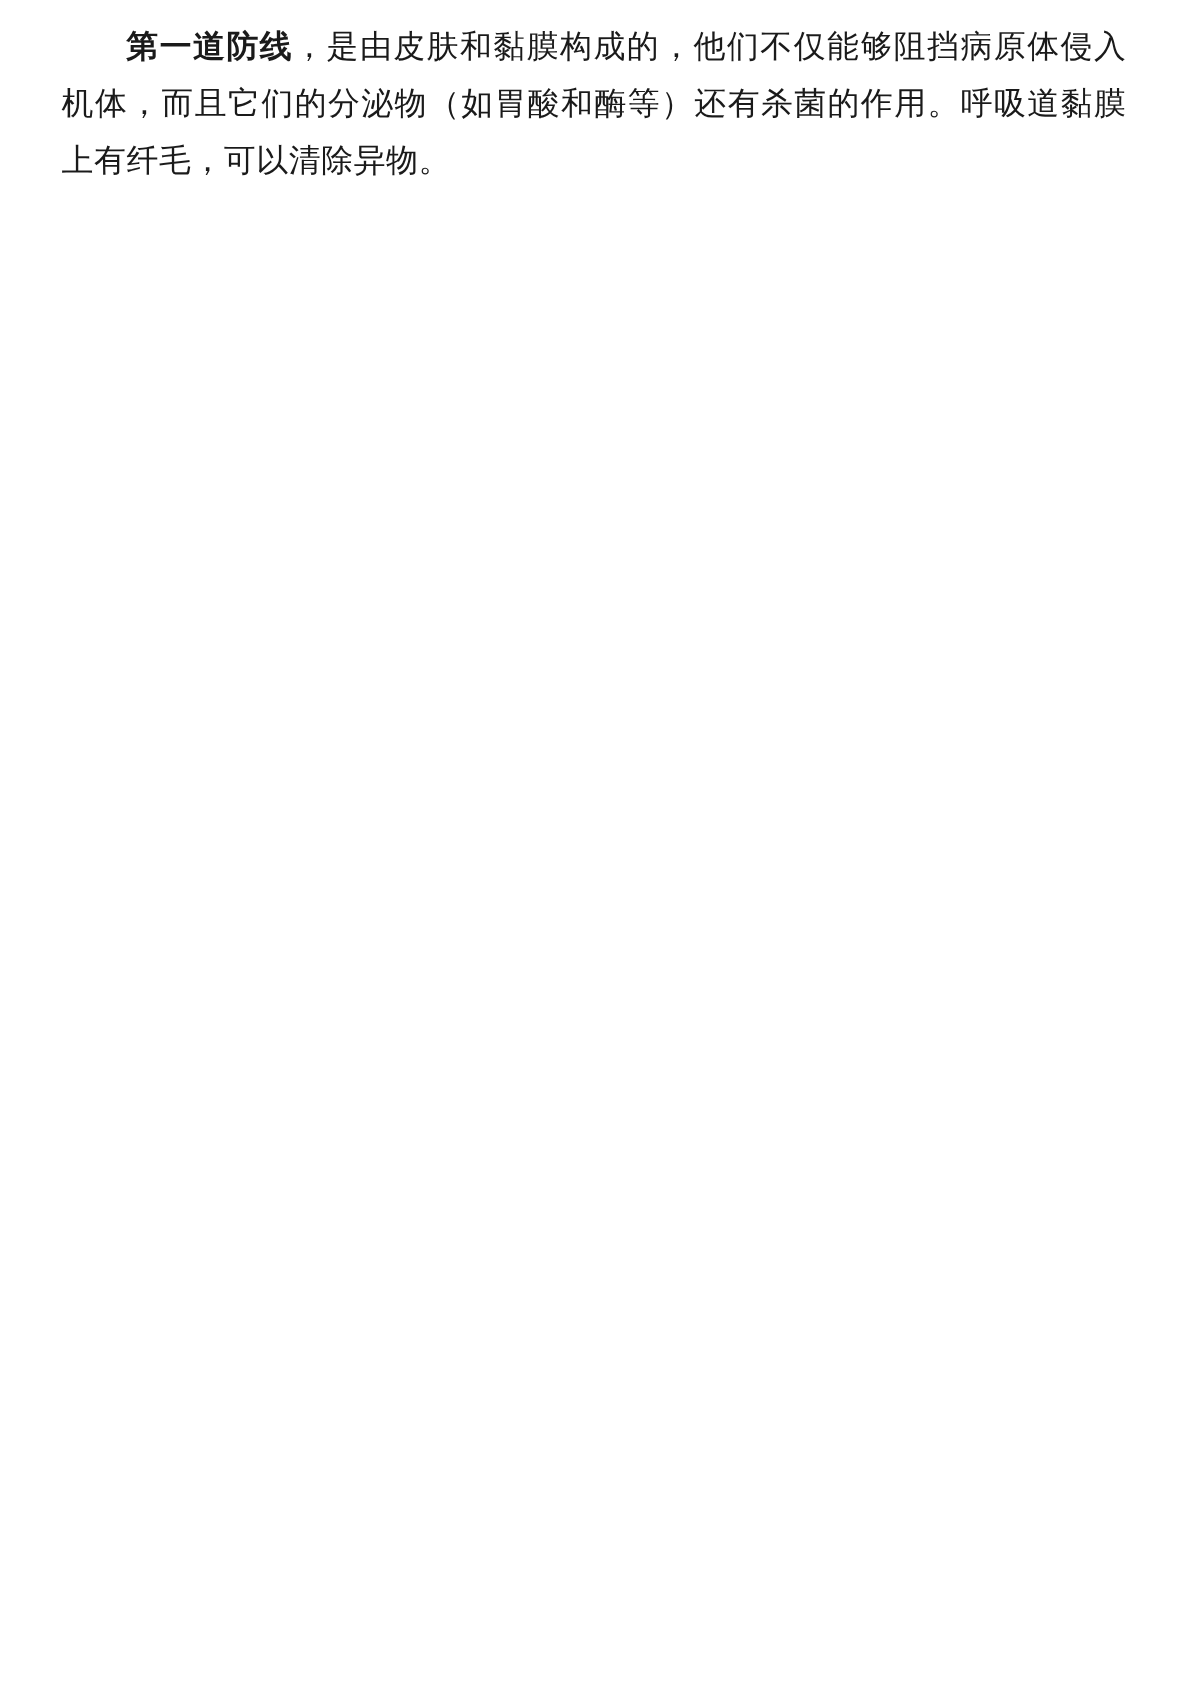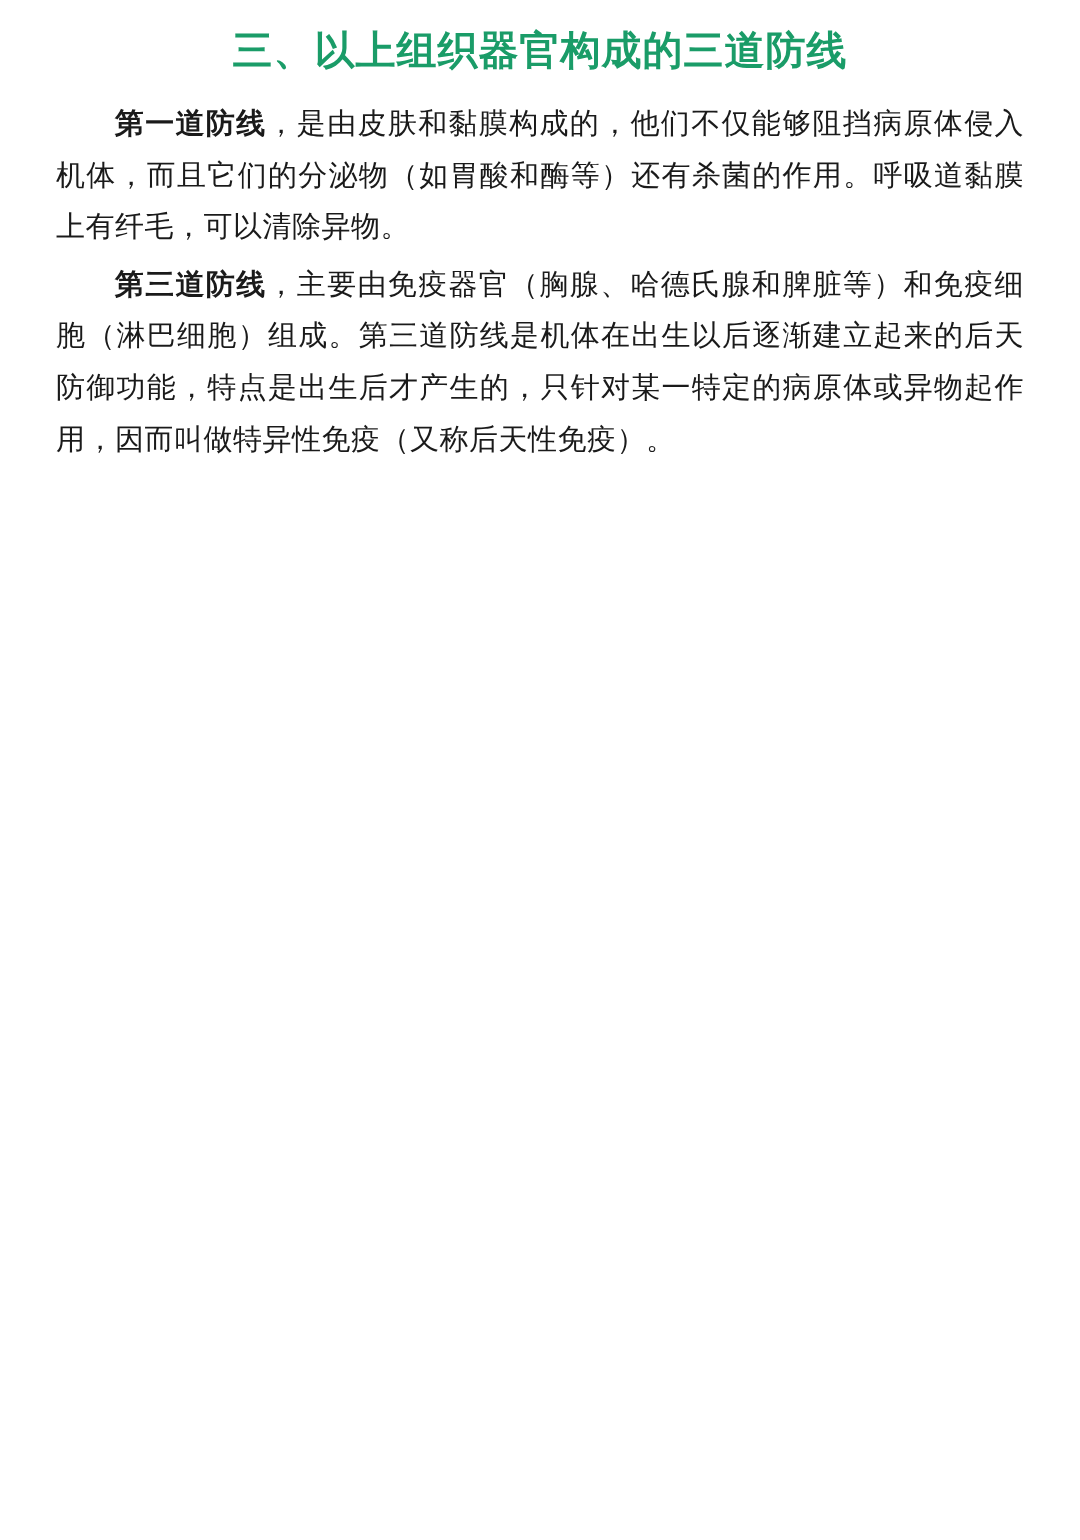--- a/index.html
+++ b/index.html
@@ -43,24 +43,20 @@
   }
   .lead {
     font-weight: bold;
   }
 </style>
 </head>
 <body>
 
 <div class="page">
 
-  <h1 class="section-title">三、以上组织器官构成的三道防线</h1>
 
   <p class="para">
     <span class="indent"></span><span class="lead">第一道防线</span><span>，是由皮肤和黏膜构成的，他们不仅能够阻挡病原体侵入机体，而且它们的分泌物（如胃酸和酶等）还有杀菌的作用。呼吸道黏膜上有纤毛，可以清除异物。</span>
   </p>
 
 
-  <p class="para">
-    <span class="indent"></span><span class="lead">第三道防线</span><span>，主要由免疫器官（胸腺、哈德氏腺和脾脏等）和免疫细胞（淋巴细胞）组成。第三道防线是机体在出生以后逐渐建立起来的后天防御功能，特点是出生后才产生的，只针对某一特定的病原体或异物起作用，因而叫做特异性免疫（又称后天性免疫）。</span>
-  </p>
 
 </div>
 
 </body></html>

